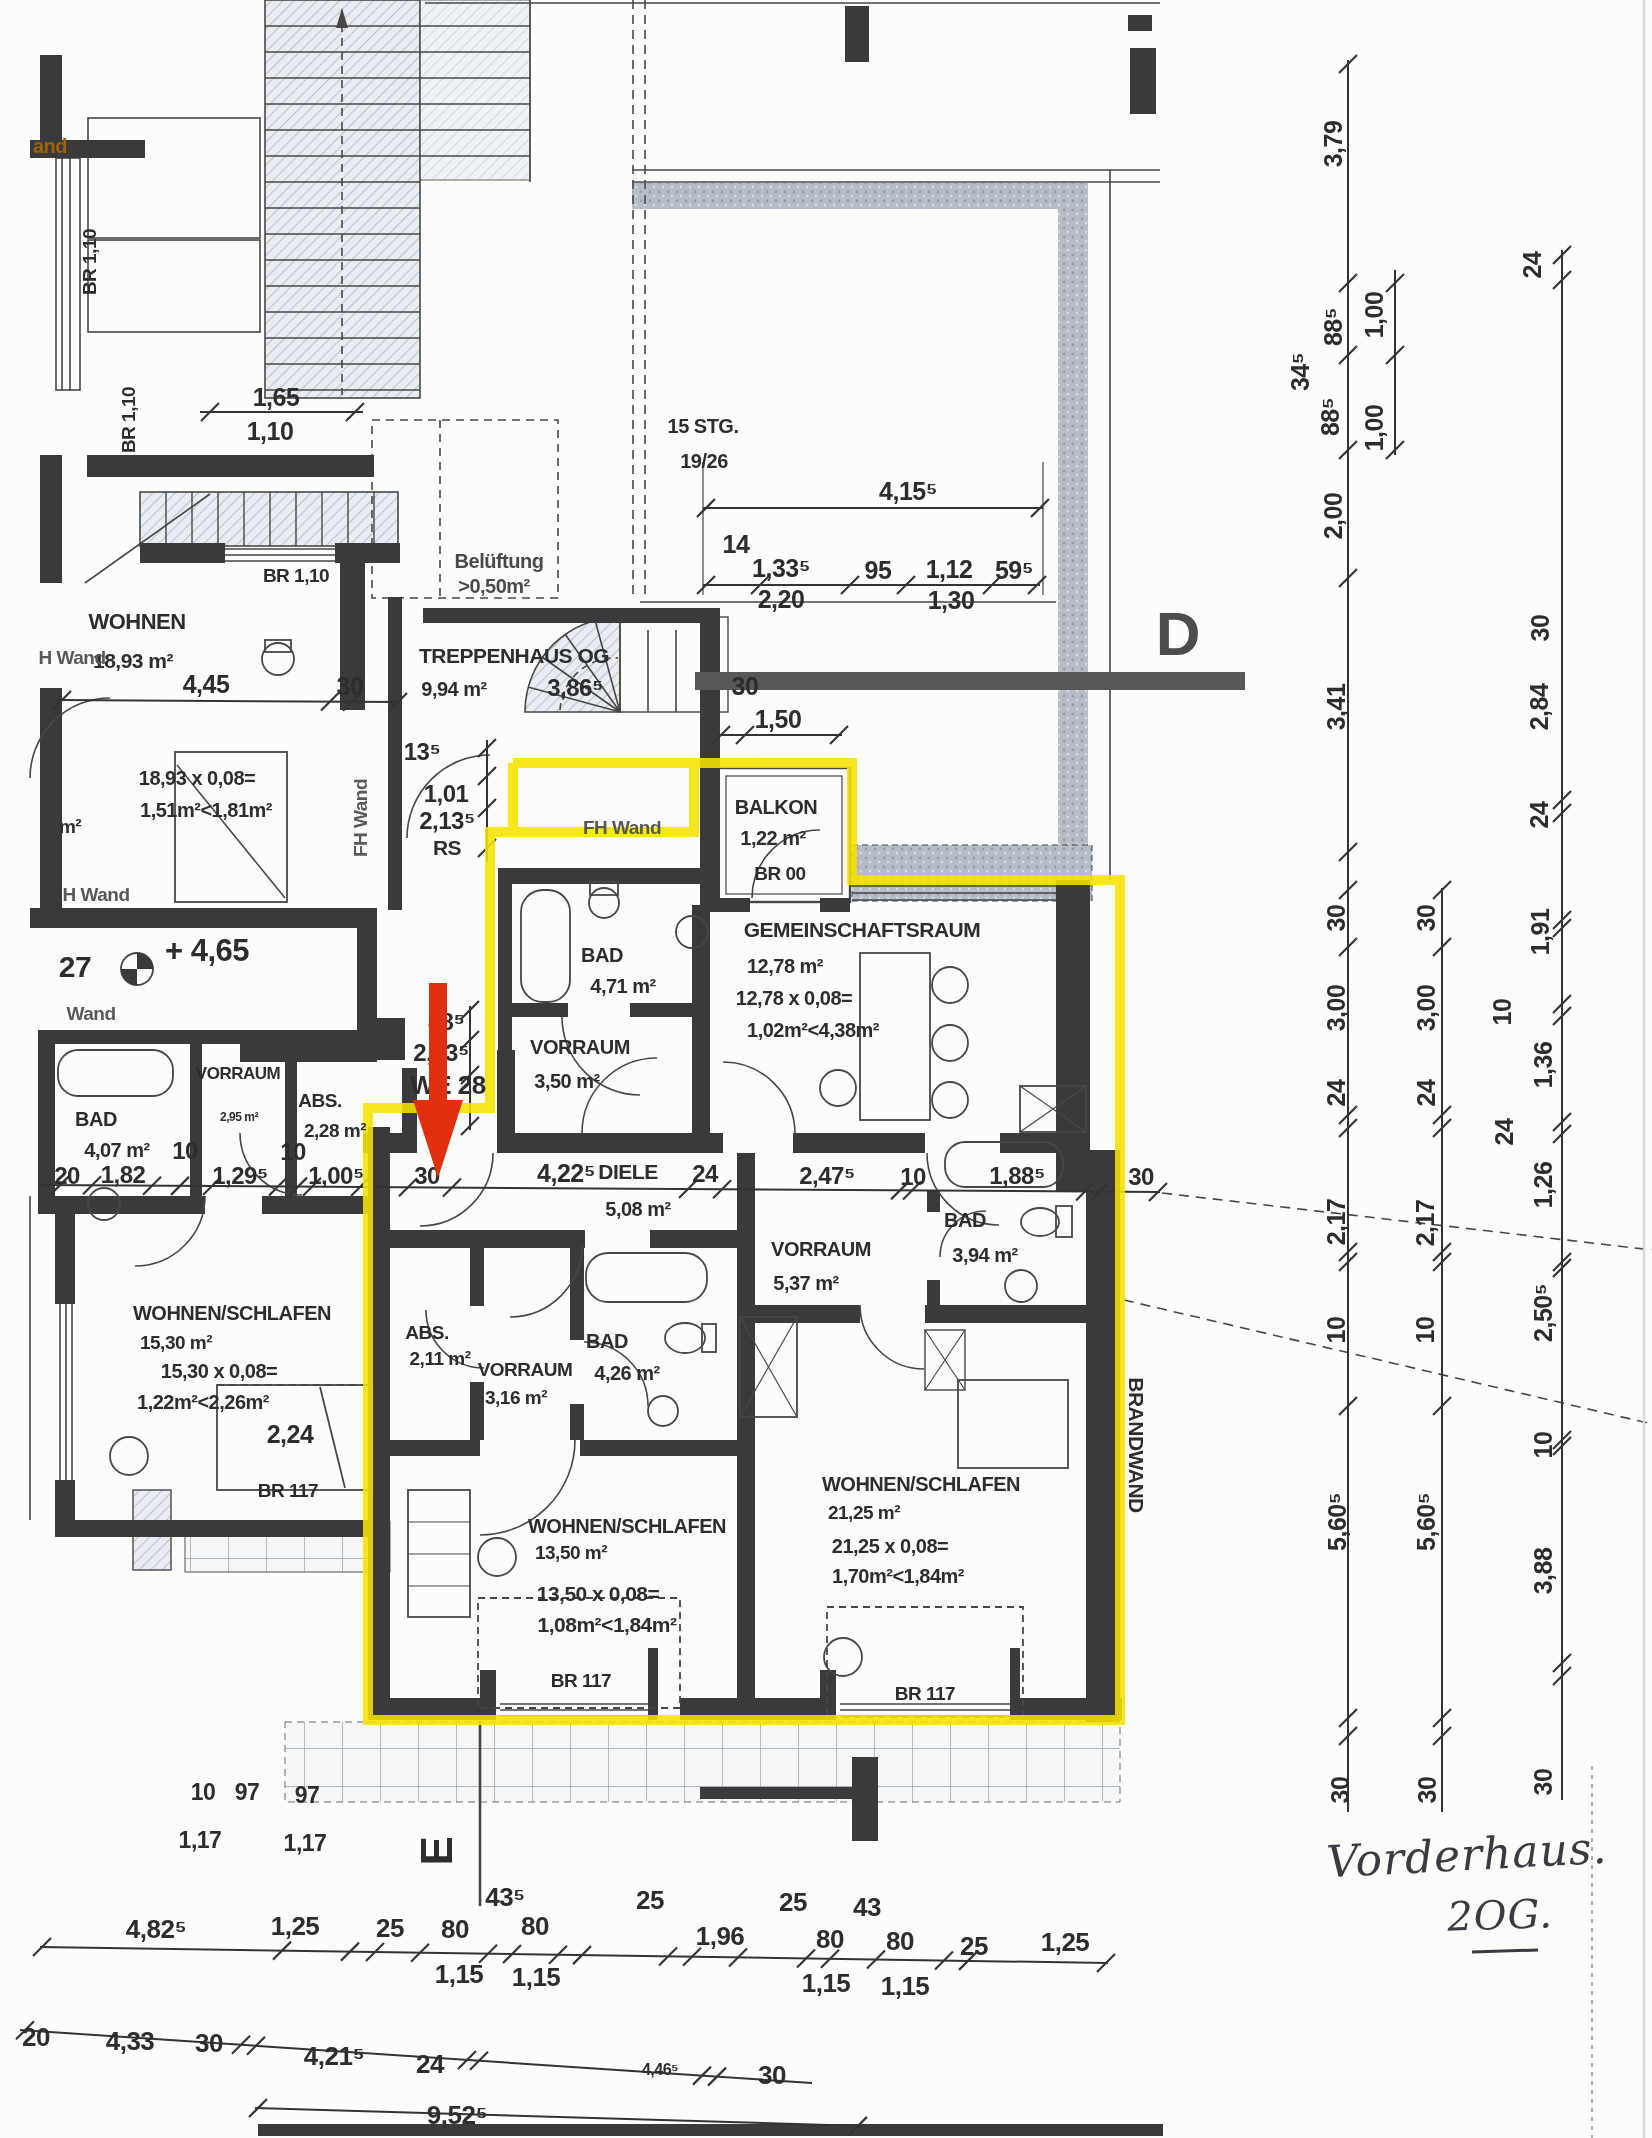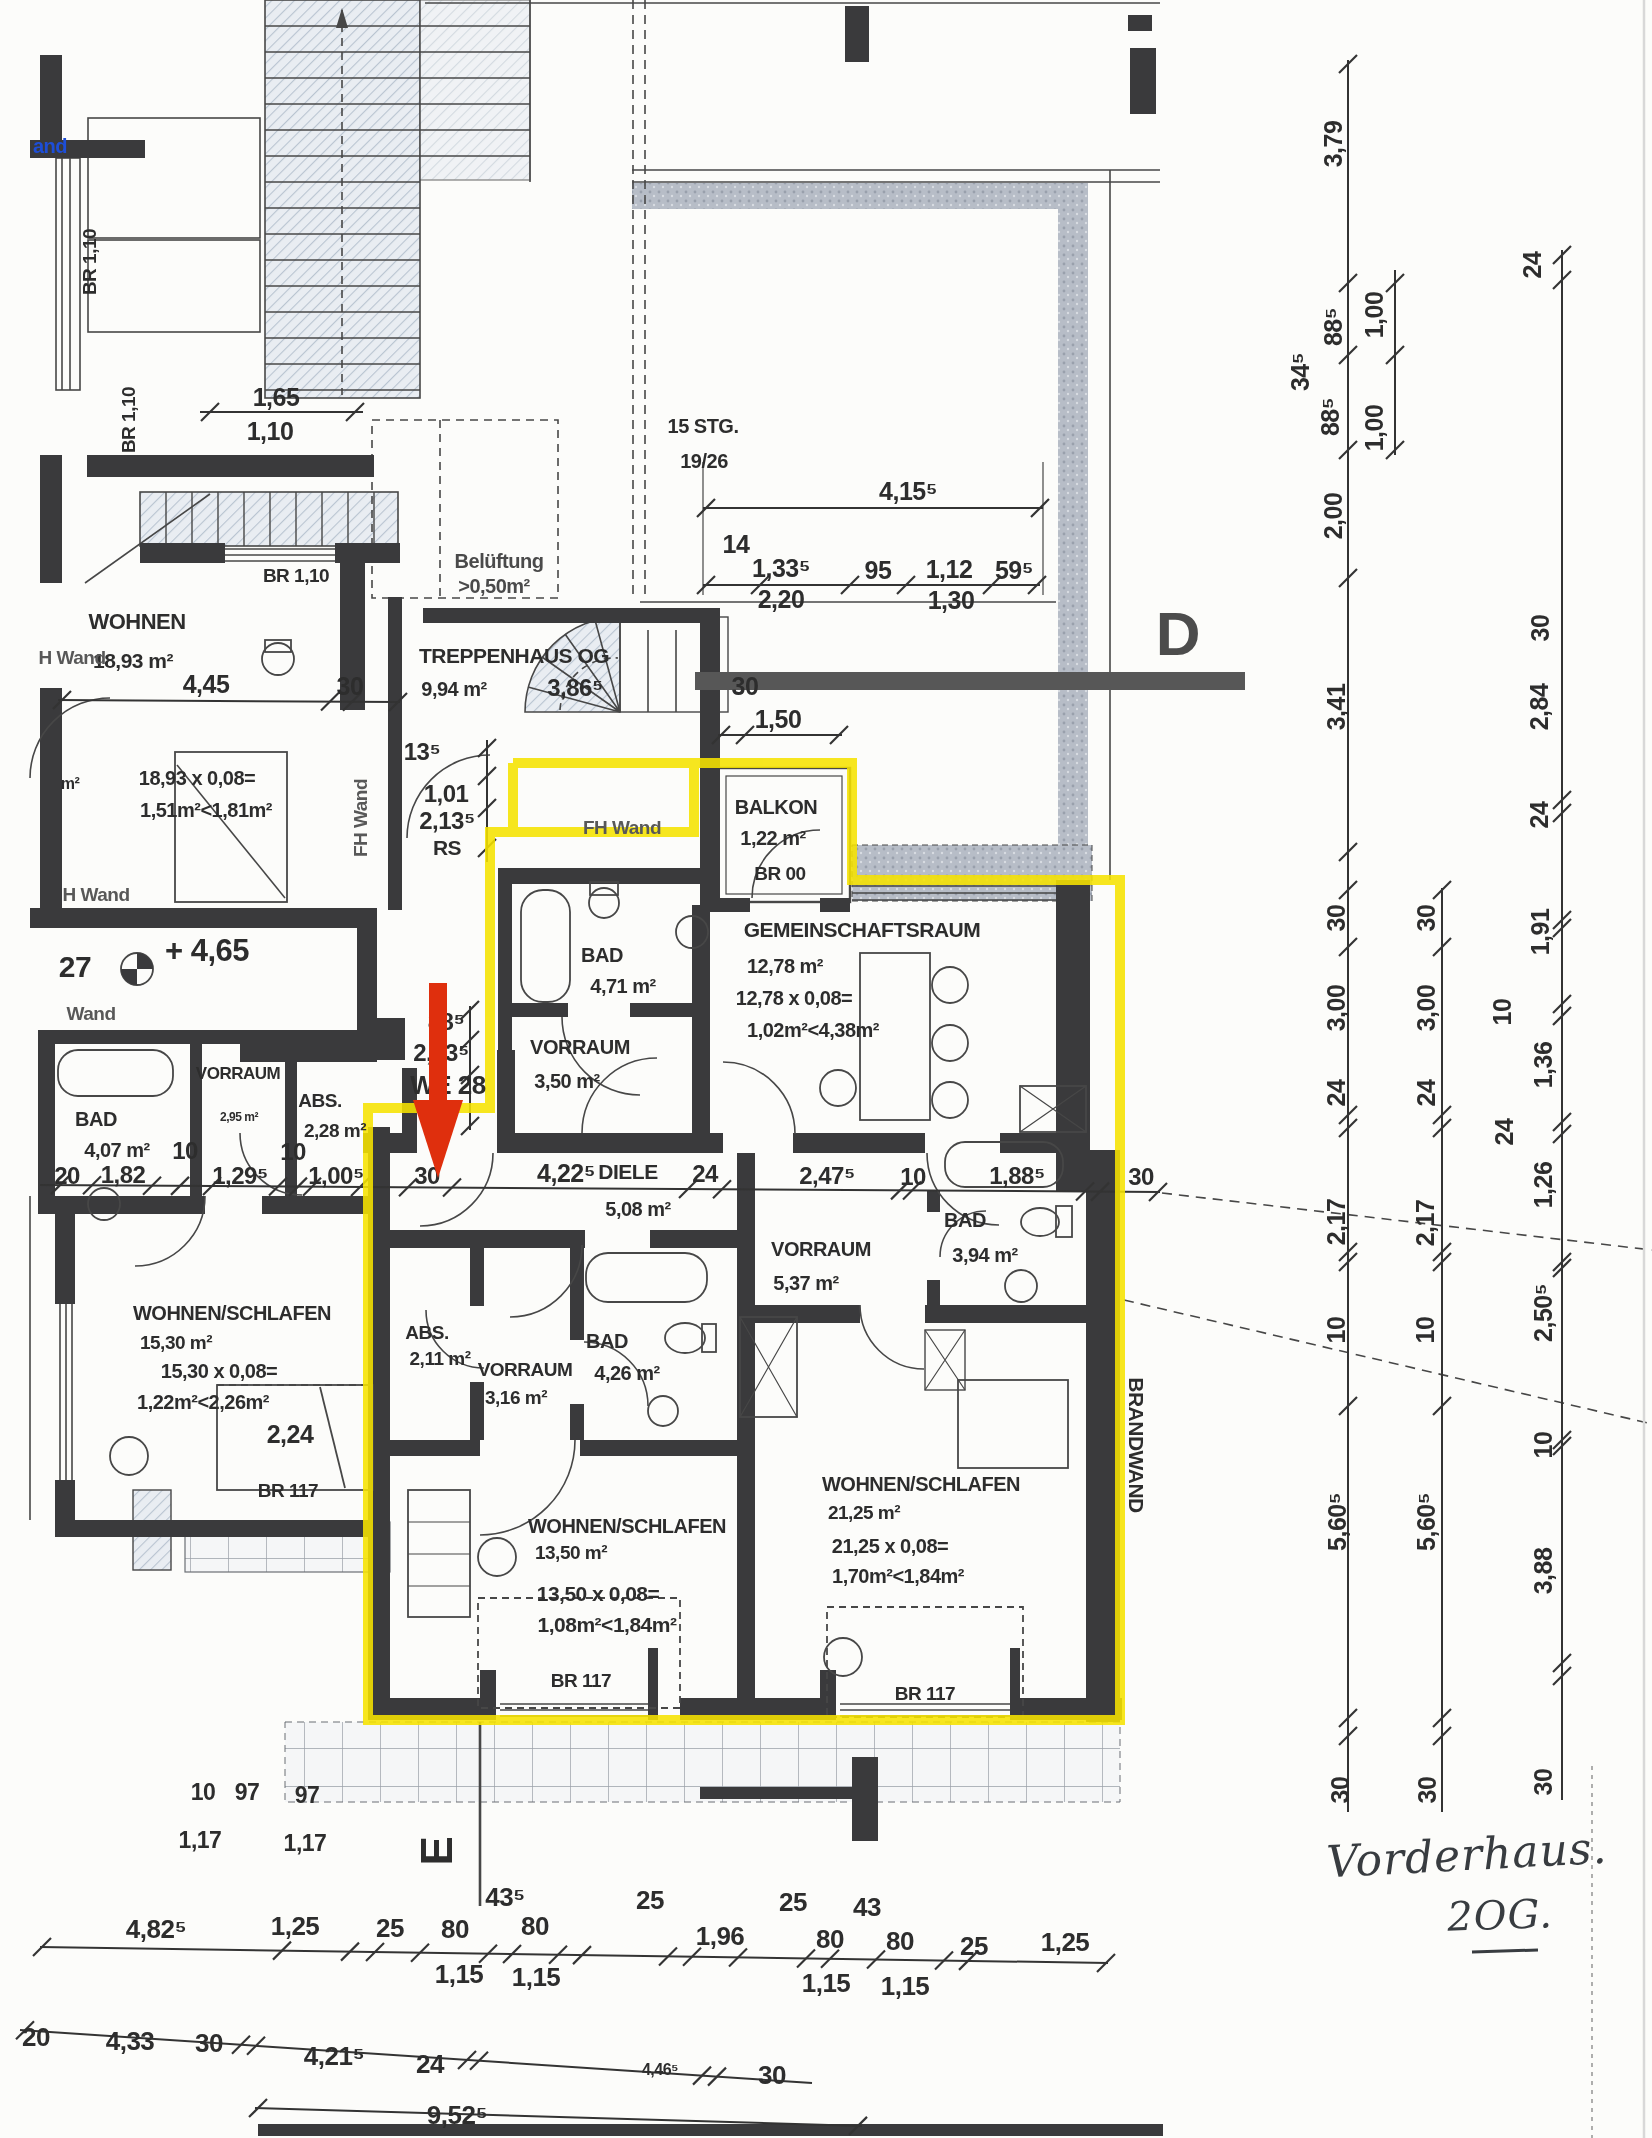--- a/index.html
+++ b/index.html
@@ -395,39 +395,39 @@
 
   <g stroke="#f6e300" stroke-width="10" fill="none" opacity="0.88" stroke-linejoin="miter">
     <path d="M513,763 L852,763 L852,880 L1120,880 L1120,1720 L368,1720 L368,1108 L490,1108 L490,832 L694,832 L694,763 Z"></path>
     <path d="M513,763 L513,832"></path>
   </g>
 
   <path d="M1472,1952 L1538,1950" stroke="#383c40" stroke-width="3" fill="none"></path>
 </svg>
 
 <div id="labels">
-      <div class="lbl" style="left: 50px; top: 146px; font-size: 20px; color: #1d4ed8; transform: translate(-50%, -50%) rotate(0deg);">and</div>
+      <div class="lbl" style="left: 50px; top: 146px; font-size: 20px; color: #a16207; transform: translate(-50%, -50%) rotate(0deg);">and</div>
       <div class="lbl" style="left: 89px; top: 262px; font-size: 19px; transform: translate(-50%, -50%) rotate(-90deg);">BR 1,10</div>
       <div class="lbl" style="left: 128px; top: 420px; font-size: 19px; transform: translate(-50%, -50%) rotate(-90deg);">BR 1,10</div>
       <div class="lbl" style="left: 276px; top: 397px; font-size: 25px; transform: translate(-50%, -50%) rotate(0deg);">1,65</div>
       <div class="lbl" style="left: 270px; top: 431px; font-size: 25px; transform: translate(-50%, -50%) rotate(0deg);">1,10</div>
       <div class="lbl" style="left: 296px; top: 575px; font-size: 19px; transform: translate(-50%, -50%) rotate(0deg);">BR 1,10</div>
       <div class="lbl" style="left: 137px; top: 622px; font-size: 22px; transform: translate(-50%, -50%) rotate(0deg);">WOHNEN</div>
       <div class="lbl" style="left: 133px; top: 660px; font-size: 21px; transform: translate(-50%, -50%) rotate(0deg);">18,93 m²</div>
       <div class="lbl" style="left: 206px; top: 684px; font-size: 25px; transform: translate(-50%, -50%) rotate(0deg);">4,45</div>
       <div class="lbl" style="left: 350px; top: 686px; font-size: 25px; transform: translate(-50%, -50%) rotate(0deg);">30</div>
       <div class="lbl" style="left: 72px; top: 657px; font-size: 19px; color: rgb(88, 88, 88); transform: translate(-50%, -50%) rotate(0deg);">H Wand</div>
       <div class="lbl" style="left: 197px; top: 778px; font-size: 20px; transform: translate(-50%, -50%) rotate(0deg);">18,93 x 0,08=</div>
       <div class="lbl" style="left: 206px; top: 810px; font-size: 20px; transform: translate(-50%, -50%) rotate(0deg);">1,51m²&lt;1,81m²</div>
       <div class="lbl" style="left: 360px; top: 818px; font-size: 19px; color: rgb(88, 88, 88); transform: translate(-50%, -50%) rotate(-90deg);">FH Wand</div>
       <div class="lbl" style="left: 422px; top: 752px; font-size: 24px; transform: translate(-50%, -50%) rotate(0deg);">13⁵</div>
       <div class="lbl" style="left: 446px; top: 794px; font-size: 24px; transform: translate(-50%, -50%) rotate(0deg);">1,01</div>
       <div class="lbl" style="left: 447px; top: 821px; font-size: 24px; transform: translate(-50%, -50%) rotate(0deg);">2,13⁵</div>
       <div class="lbl" style="left: 447px; top: 847px; font-size: 21px; transform: translate(-50%, -50%) rotate(0deg);">RS</div>
-      <div class="lbl" style="left: 70px; top: 784px; font-size: 16px; transform: translate(-50%, -50%) rotate(0deg); text-align: right;">m²</div>
+      <div class="lbl" style="left: 70px; top: 826px; font-size: 19px; transform: translate(-50%, -50%) rotate(0deg); text-align: right;">m²</div>
       <div class="lbl" style="left: 96px; top: 894px; font-size: 19px; color: rgb(88, 88, 88); transform: translate(-50%, -50%) rotate(0deg);">H Wand</div>
       <div class="lbl" style="left: 75px; top: 967px; font-size: 30px; transform: translate(-50%, -50%) rotate(0deg);">27</div>
       <div class="lbl" style="left: 207px; top: 950px; font-size: 31px; transform: translate(-50%, -50%) rotate(0deg);">+ 4,65</div>
       <div class="lbl" style="left: 91px; top: 1013px; font-size: 19px; color: rgb(88, 88, 88); transform: translate(-50%, -50%) rotate(0deg);">Wand</div>
       <div class="lbl" style="left: 499px; top: 561px; font-size: 20px; color: rgb(74, 74, 74); transform: translate(-50%, -50%) rotate(0deg);">Belüftung</div>
       <div class="lbl" style="left: 494px; top: 586px; font-size: 20px; color: rgb(74, 74, 74); transform: translate(-50%, -50%) rotate(0deg);">&gt;0,50m²</div>
       <div class="lbl" style="left: 514px; top: 655px; font-size: 21px; transform: translate(-50%, -50%) rotate(0deg);">TREPPENHAUS OG</div>
       <div class="lbl" style="left: 454px; top: 689px; font-size: 20px; transform: translate(-50%, -50%) rotate(0deg);">9,94 m²</div>
       <div class="lbl" style="left: 575px; top: 688px; font-size: 24px; transform: translate(-50%, -50%) rotate(0deg);">3,86⁵</div>
       <div class="lbl" style="left: 703px; top: 426px; font-size: 20px; transform: translate(-50%, -50%) rotate(0deg);">15 STG.</div>

